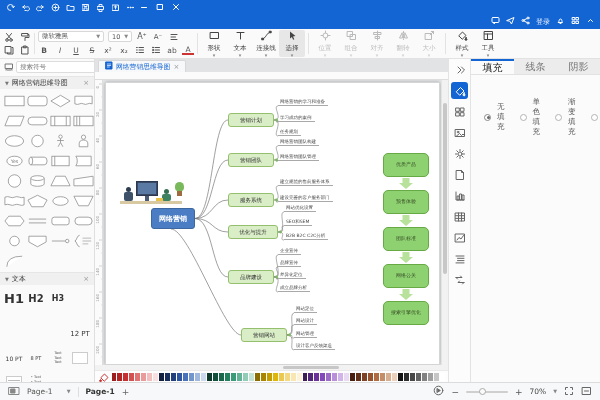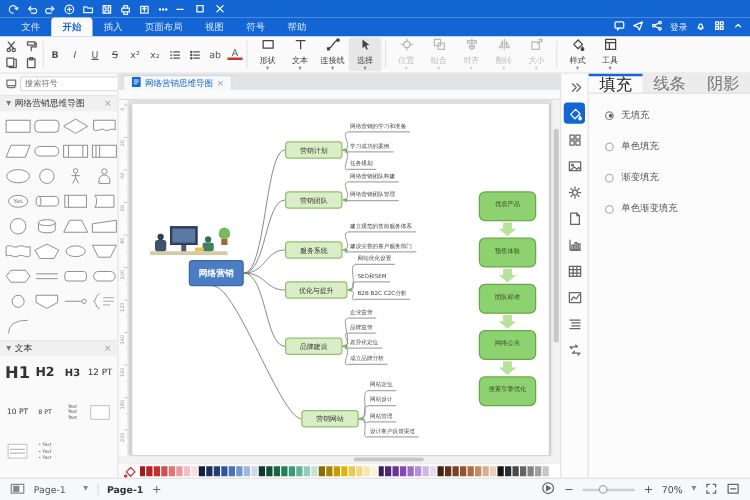--- a/index.html
+++ b/index.html
@@ -86,23 +86,23 @@
   .swatches{flex:1;display:flex;height:8px;}
   .sw{flex:1;margin:0 0.5px;}
   
   .tool-strip{width:22px;background:#fcfcfc;border-left:1px solid #e3e3e3;display:flex;flex-direction:column;
               align-items:center;padding-top:2px;}
   .strip-btn{width:17px;height:17px;display:flex;align-items:center;justify-content:center;margin-bottom:4px;border-radius:3px;}
   .strip-btn.active{background:#1365d4;}
   
   .right-panel{width:130px;background:#fbfbfb;border-left:1px solid #e3e3e3;display:flex;flex-direction:column;}
   .rp-tabs{height:16px;display:flex;background:#ececed;border-bottom:1px solid #e2e2e2;}
-  .rp-tab{flex:1;display:flex;align-items:center;justify-content:center;font-size:13px;color:#777;}
+  .rp-tab{flex:1;display:flex;align-items:center;justify-content:center;font-size:10px;color:#777;}
   .rp-tab.active{background:#fbfbfb;color:#222;border-top:2px solid #1365d4;}
-  .rp-options{padding:12px 13px;display:flex;flex-direction:column;gap:15px;}
+  .rp-options{padding:12px 13px;display:flex;flex-direction:row;gap:15px;}
   .rp-opt{display:flex;align-items:center;gap:6px;font-size:7.5px;color:#555;}
   .radio{width:7px;height:7px;border:1px solid #b3b3b3;border-radius:50%;background:#fff;position:relative;flex:none;}
   .radio.sel{border-color:#888;}
   .radio.sel::after{content:"";position:absolute;left:1.5px;top:1.5px;width:3px;height:3px;border-radius:50%;background:#666;}
   
   .statusbar{height:18px;background:#f7f8f9;border-top:1px solid #dcdcdc;display:flex;align-items:center;
              font-size:7.5px;color:#555;padding:0 8px;gap:7px;}
   .sb-div{width:1px;height:10px;background:#ddd;}
   .pagetab{color:#333;font-weight:bold;}
   .spacer{flex:1;}
@@ -185,29 +185,20 @@
         </span>
         <span class="wc">
           <svg width="8" height="8" viewBox="0 0 8 8" fill="none" stroke="#fff" stroke-width="1" stroke-linecap="round" stroke-linejoin="round">
             <path d="M1.5 1.5 L6.5 6.5 M6.5 1.5 L1.5 6.5"></path>
           </svg>
         </span>
       </div>
   </div>
 
   <div class="menubar">
-    <div id="menu-items" style="display:flex;align-items:flex-end;">
-        <div class="menu-item">文件</div>
-        <div class="menu-item active">开始</div>
-        <div class="menu-item">插入</div>
-        <div class="menu-item">页面布局</div>
-        <div class="menu-item">视图</div>
-        <div class="menu-item">符号</div>
-        <div class="menu-item">帮助</div>
-      </div>
     <div class="mb-right">
       <span class="qi" id="mb-icons" style="display:flex;gap:6px;width:auto;">
           <span><svg width="9" height="9" viewBox="0 0 9 9" fill="none" stroke="#fff" stroke-width="1" stroke-linecap="round" stroke-linejoin="round">
               <rect x="1" y="1.5" width="7" height="5" rx="1"></rect>
               <path d="M3 6.5 L3 8 L4.5 6.5"></path>
             </svg></span>
           <span><svg width="9" height="9" viewBox="0 0 9 9" fill="none" stroke="#fff" stroke-width="1" stroke-linecap="round" stroke-linejoin="round">
               <path d="M1 4.5 L8 1.5 L5.5 8 L4 5.5 z"></path>
             </svg></span>
           <span><svg width="9" height="9" viewBox="0 0 9 9" fill="none" stroke="#fff" stroke-width="1" stroke-linecap="round" stroke-linejoin="round">
@@ -264,20 +255,37 @@
             <svg width="10" height="10" viewBox="0 0 10 10" fill="none" stroke="#555" stroke-width="1" stroke-linecap="round" stroke-linejoin="round">
               <rect x="2" y="2" width="6" height="7"></rect>
               <rect x="3.8" y="1" width="2.4" height="1.8"></rect>
             </svg>
           </span>
       </div>
     </div>
     <div class="tsep"></div>
     <div class="tcol">
       <div class="trow">
+        <span class="fontbox">
+          <span>微软雅黑</span>
+            <span class="caret">▼</span>
+        </span>
+        <span class="sizebox">
+          <span>10</span>
+            <span class="caret">▼</span>
+        </span>
+        <span class="ti" style="font-size:8px;">A⁺</span>
+        <span class="ti" style="font-size:7px;">A⁻</span>
+        <span class="ti" id="ic-alignlines">
+            <svg width="10" height="10" viewBox="0 0 10 10" fill="none" stroke="#555" stroke-width="1" stroke-linecap="round" stroke-linejoin="round">
+              <path d="M2 2.5 h6 M2 5 h4.5 M2 7.5 h6"></path>
+            </svg>
+          </span>
+      </div>
+      <div class="trow">
         <span class="ti">
             <b>B</b>
           </span>
         <span class="ti">
             <i>I</i>
           </span>
         <span class="ti">
             <u>U</u>
           </span>
         <span class="ti">
@@ -597,21 +605,21 @@
         </div>
       <div class="sb-sec">
         <span style="font-size:5px;color:#777;">▼</span>
         <span>文本</span>
         <span class="x">×</span>
       </div>
       <div class="text-grid" id="text-grid">
           <div class="text-cell" style="font-size: 13px; font-weight: bold;">H1</div>
           <div class="text-cell" style="font-size: 10px; font-weight: bold;">H2</div>
           <div class="text-cell" style="font-size: 8px; font-weight: bold;">H3</div>
-          <div class="text-cell" style="font-size: 7px; font-weight: normal;">12 PT</div>
+          <div class="text-cell" style="font-size: 7px; font-weight: normal; margin-top: 36px;">12 PT</div>
           <div class="text-cell" style="font-size: 6px; font-weight: normal;">10 PT</div>
           <div class="text-cell" style="font-size: 5px; font-weight: normal;">8 PT</div>
           <div class="text-cell">
             <div style="font-size:3.5px;line-height:1.3;color:#555;">Text<br>Text<br>Text</div>
           </div>
           <div class="text-cell">
             <div style="width:16px;height:12px;background:#fff;border:1px solid #ccc;"></div>
           </div>
           <div class="text-cell">
             <div style="width:16px;height:12px;background:#fff;border:1px solid #ccc;padding:1px;">

